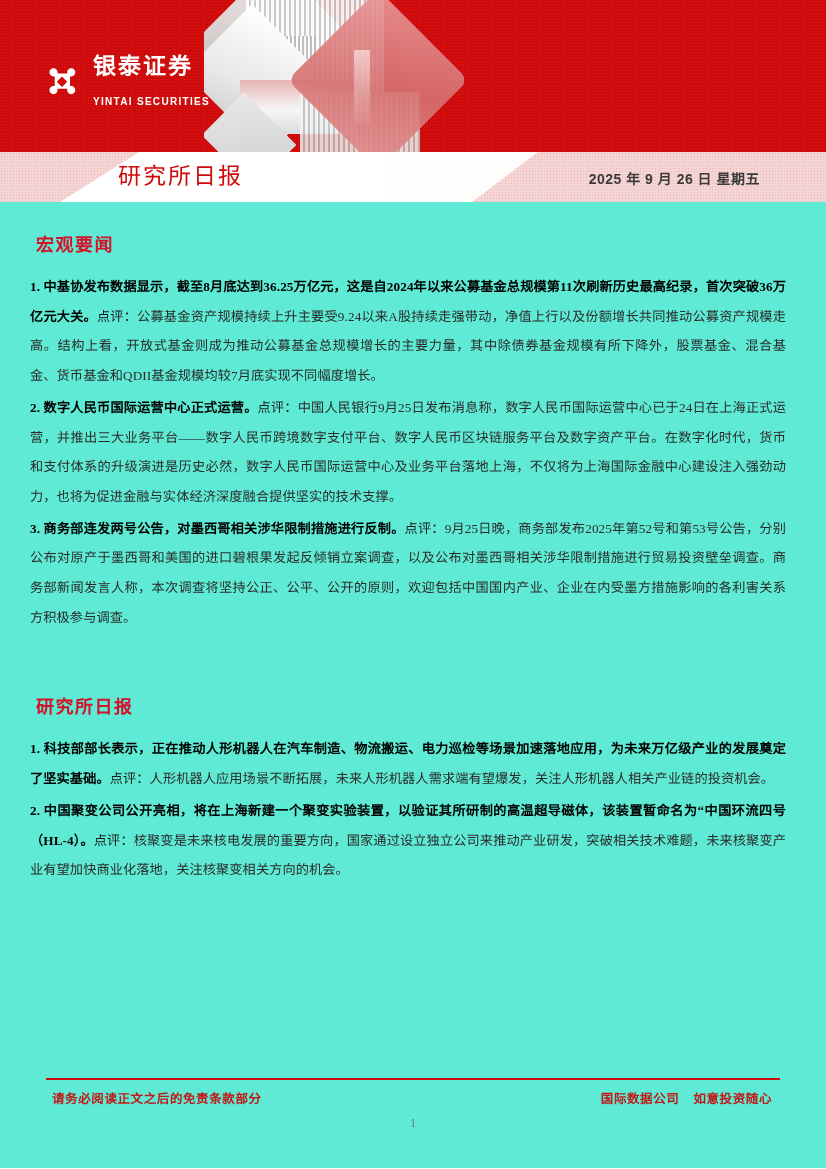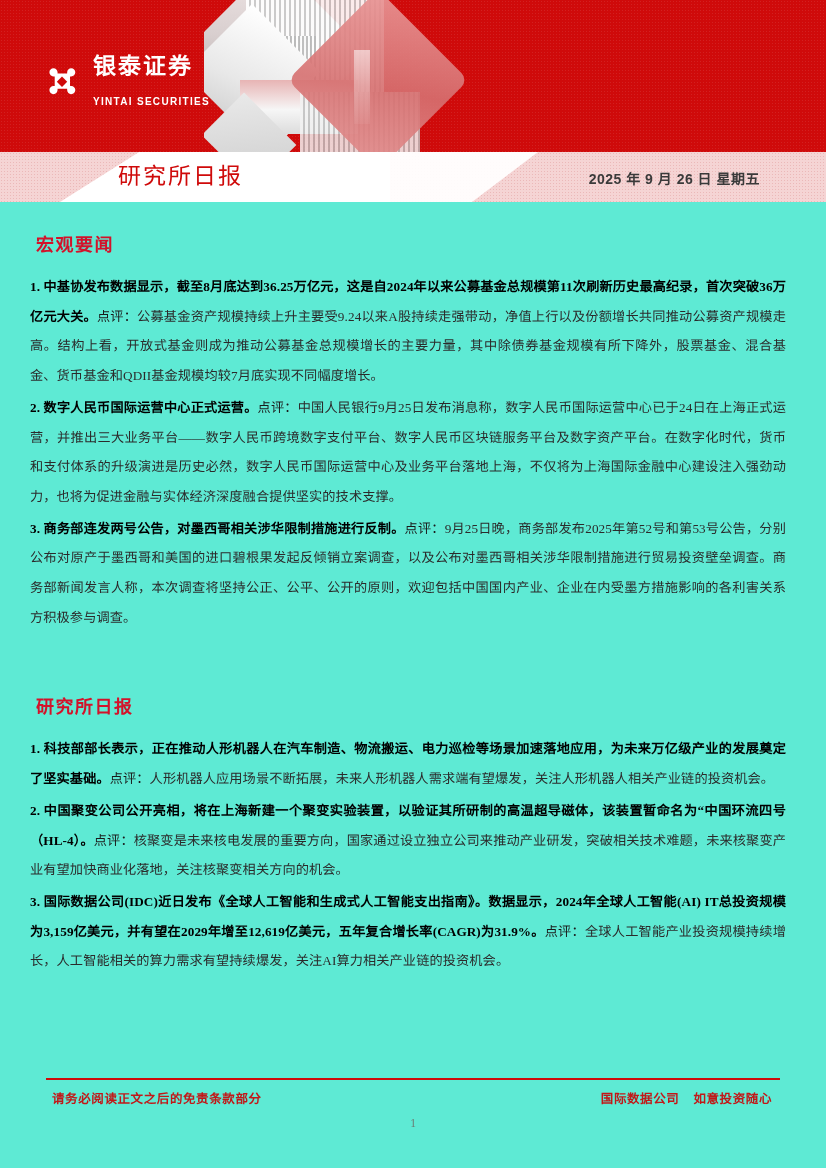--- a/index.html
+++ b/index.html
@@ -355,23 +355,20 @@
       <div class="section-title">研究所日报</div>
 
       <p class="news-item">
         <span class="lead">1. 科技部部长表示，正在推动人形机器人在汽车制造、物流搬运、电力巡检等场景加速落地应用，为未来万亿级产业的发展奠定了坚实基础。</span><span class="comment-label">点评：</span><span class="body">人形机器人应用场景不断拓展，未来人形机器人需求端有望爆发，关注人形机器人相关产业链的投资机会。</span>
       </p>
 
       <p class="news-item">
         <span class="lead">2. 中国聚变公司公开亮相，将在上海新建一个聚变实验装置，以验证其所研制的高温超导磁体，该装置暂命名为“中国环流四号（HL-4）。</span><span class="comment-label">点评：</span><span class="body">核聚变是未来核电发展的重要方向，国家通过设立独立公司来推动产业研发，突破相关技术难题，未来核聚变产业有望加快商业化落地，关注核聚变相关方向的机会。</span>
       </p>
 
-      <p class="news-item">
-        <span class="lead">3. 国际数据公司(IDC)近日发布《全球人工智能和生成式人工智能支出指南》。数据显示，2024年全球人工智能(AI) IT总投资规模为3,159亿美元，并有望在2029年增至12,619亿美元，五年复合增长率(CAGR)为31.9%。</span><span class="comment-label">点评：</span><span class="body">全球人工智能产业投资规模持续增长，人工智能相关的算力需求有望持续爆发，关注AI算力相关产业链的投资机会。</span>
-      </p>
     </div>
 
   </div>
 
   <div class="footer">
     <div class="footer-rule"></div>
     <div class="footer-row">
       <span>请务必阅读正文之后的免责条款部分</span>
       <span class="footer-right">
         <span>国际数据公司</span><span>如意投资随心</span>

